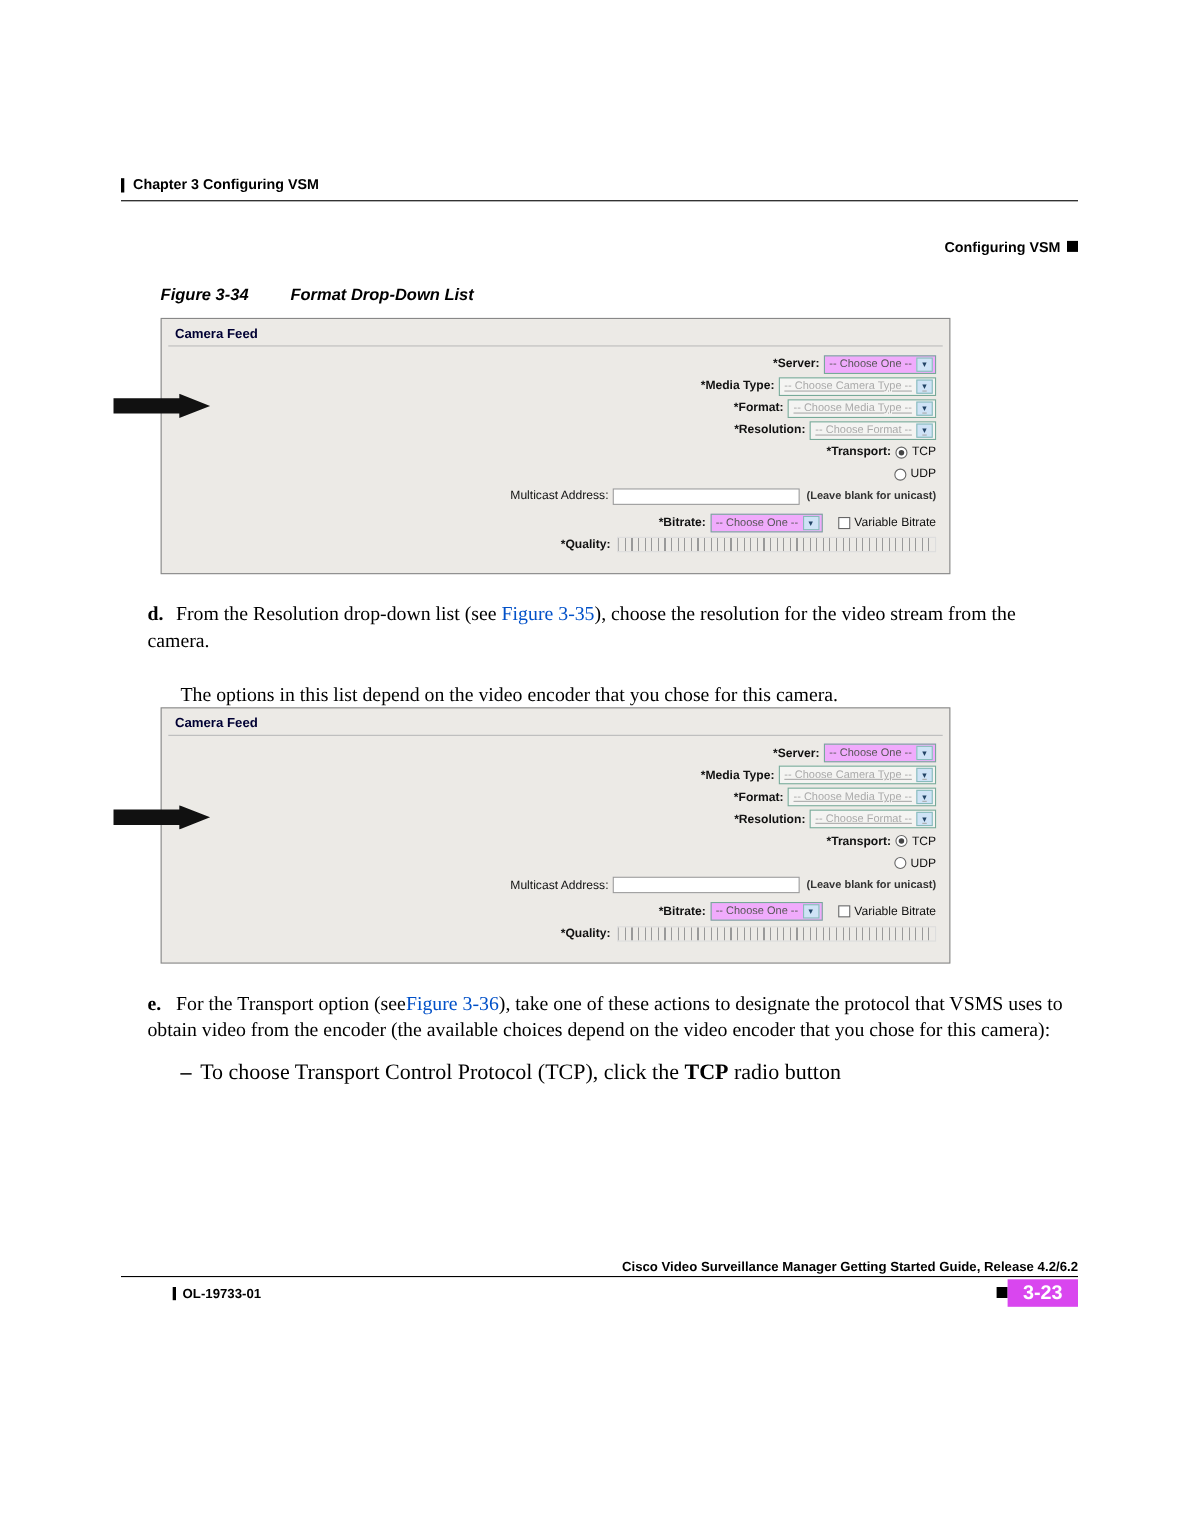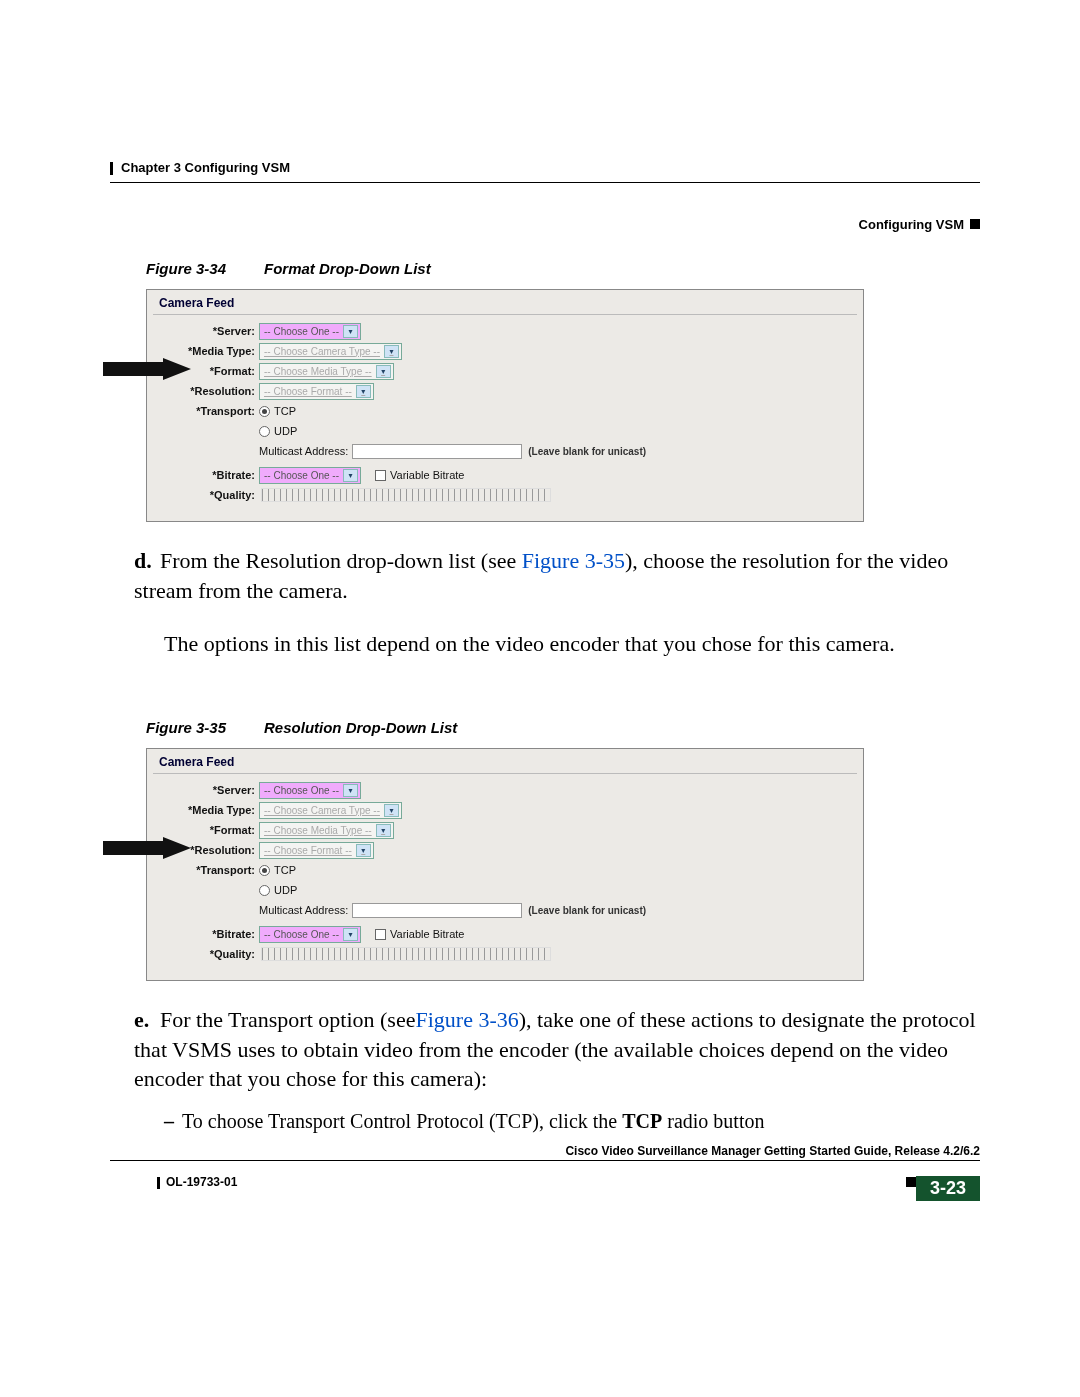--- a/index.html
+++ b/index.html
@@ -52,21 +52,21 @@
     background:#eceae6;
   }
   .legend {
     font: bold 12px Arial, Helvetica, sans-serif;
     color:#003;
     padding: 0 0 4px 6px;
     border-bottom:1px solid #bbb;
     margin-bottom:2px;
   }
   .form { padding: 4px 6px 10px 6px; font: 11px Arial, Helvetica, sans-serif; color:#111;}
-  .frow { display:flex; align-items:center; min-height:20px; }
+  .frow { display:flex; align-items:center; min-height:20px;justify-content:flex-end; }
   .flabel { width:100px; text-align:right; font-weight:bold; padding-right:4px; white-space:nowrap;}
   .sel {
     border:1px solid #7a9; background:#f0abfc; height:17px;
     display:inline-flex; align-items:center; padding:0 2px 0 4px;
     font-size:10px; color:#555;
   }
   .sel.gray { color:#aaa; background:#f4f4f2;text-decoration:underline;}
   .sel .arrow {
     width:15px; height:13px; margin-left:4px;
     background:#cfe3f6; border:1px solid #8bb;
@@ -85,21 +85,21 @@
   }
   
   .callout {
     position:absolute; left:-56px;
     width:90px; height:22px;
     pointer-events:none;
   }
   .callout svg { width:100%; height:100%; }
   
   .para {
-    font-size:22px;
+    font-size:18px;
     line-height:1.35;
     margin: 24px 0 0 24px;
   }
   .para .marker { display:inline-block; width:26px; font-weight:bold;}
   .para.indent { margin-left:54px;}
   .link { color:#0050c8;}
   .sublist {
     font-size:20px;
     line-height:1.35;
     margin: 14px 0 0 54px;
@@ -117,24 +117,23 @@
   .footer .row2 {
     display:flex; justify-content:space-between; align-items:center;
     border-top:1px solid #000; padding-top:2px;
   }
   .footer .doc {
     font: bold 12px Arial, Helvetica, sans-serif;
     padding-left: 47px;
   }
   .footer .doc .rule { display:inline-block; width:3px; height:12px; background:#000; vertical-align:middle; margin-right:6px;}
   .footer .pagenum {
-    background:#14532d; color:#fff;
+    background:#d946ef; color:#fff;
     font: bold 18px Arial, Helvetica, sans-serif;
     padding: 2px 14px;
-    margin-top: 13px;
   }
   .footer .blk2 { display:inline-block; width:10px; height:10px; background:#000; margin-left:6px;}
 </style>
 </head>
 <body>
 
 <div class="page">
 
   <div class="hdr-row">
     <div class="hdr-left">
@@ -229,23 +228,20 @@
     </div>
   </div>
 
   <div class="para">
     <span class="marker">d.</span><span>From the Resolution drop-down list (see </span><span class="link">Figure 3-35</span><span>), choose the resolution for the video stream from the camera.</span>
   </div>
   <div class="para indent">
     <span>The options in this list depend on the video encoder that you chose for this camera.</span>
   </div>
 
-  <div class="fig-cap">
-    <span>Figure 3-35</span><span class="gap"></span><span>Resolution Drop-Down List</span>
-  </div>
 
   <div class="shot">
     <div class="inner">
       <div class="legend">Camera Feed</div>
       <div class="form">
 
         <div class="frow">
           <div class="flabel"><span>*Server:</span></div>
           <div class="sel">
               <span>-- Choose One --</span>

